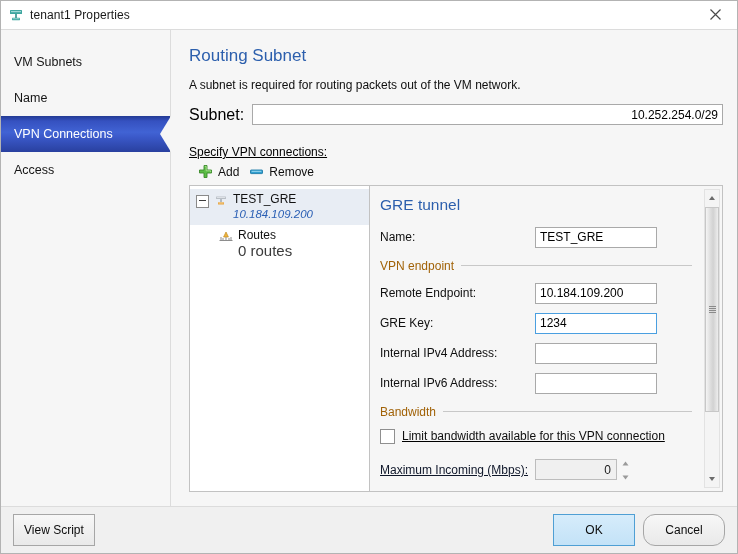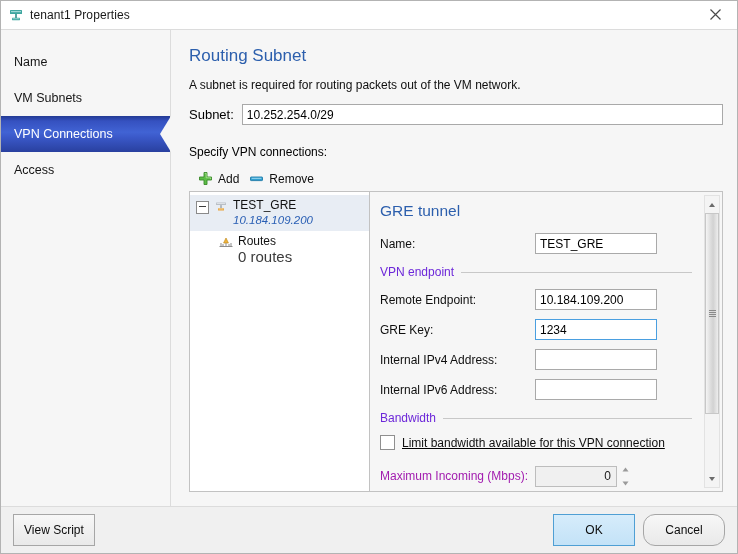--- a/index.html
+++ b/index.html
@@ -128,42 +128,43 @@
     font-size: 12px;
     color: #0f0f0f;
     margin-bottom: 12px;
   }
   .subnet-row {
     display: flex;
     align-items: center;
     margin-bottom: 20px;
   }
   .subnet-label {
-    font-size: 13px;
+    font-size: 16px;
     margin-right: 8px;
     white-space: nowrap;
   }
   .txt {
     box-sizing: border-box;
     border: 1px solid #a9a9a9;
     background: #ffffff;
     height: 21px;
     line-height: 19px;
     font-family: "Liberation Sans", sans-serif;
     font-size: 12px;
     padding: 0 4px;
     color: #000;
     outline: none;
   }
   .subnet-input {
     flex: 1 1 auto;
+    text-align: right;
   }
   .specify {
     font-size: 12px;
-    margin-bottom: 7px;
+    text-decoration: underline;
   }
 
   
   .toolbar {
     display: flex;
     align-items: center;
     height: 26px;
     padding-left: 6px;
     box-sizing: border-box;
   }
@@ -261,36 +262,36 @@
     display: flex;
     align-items: center;
     margin-bottom: 9px;
   }
   .flabel {
     width: 155px;
     min-width: 155px;
     font-size: 12px;
     color: #0f0f0f;
   }
-  .flabel.dim { color: #a21caf; }
+  .flabel.dim { color: #0f172a; text-decoration: underline; }
   .finput {
     width: 122px;
   }
   .finput.focused {
     border: 1px solid #4a9fe0;
     box-shadow: inset 0 0 0 1px #ffffff;
   }
   .group-head {
     display: flex;
     align-items: center;
     margin: 11px 0 10px 0;
   }
   .group-title {
     font-size: 12px;
-    color: #6d28d9;
+    color: #a16207;
     white-space: nowrap;
     margin-right: 7px;
   }
   .group-line {
     flex: 1 1 auto;
     height: 1px;
     background: #c8c8c8;
   }
   .cb-row {
     display: flex;
@@ -414,24 +415,24 @@
       <svg width="13" height="13" viewBox="0 0 13 13">
         <path d="M1.5 1.5 L11.5 11.5 M11.5 1.5 L1.5 11.5" stroke="#4a4a4a" stroke-width="1.2" fill="none"></path>
       </svg>
     </div>
   </div>
 
   <div class="content">
 
     <div class="sidebar">
       <div class="side-item">
-        <span class="side-label">Name</span>
+        <span class="side-label">VM Subnets</span>
       </div>
       <div class="side-item">
-        <span class="side-label">VM Subnets</span>
+        <span class="side-label">Name</span>
       </div>
       <div class="side-item selected">
         <span class="side-label">VPN Connections</span>
       </div>
       <div class="side-item">
         <span class="side-label">Access</span>
       </div>
     </div>
 
     <div class="main">

